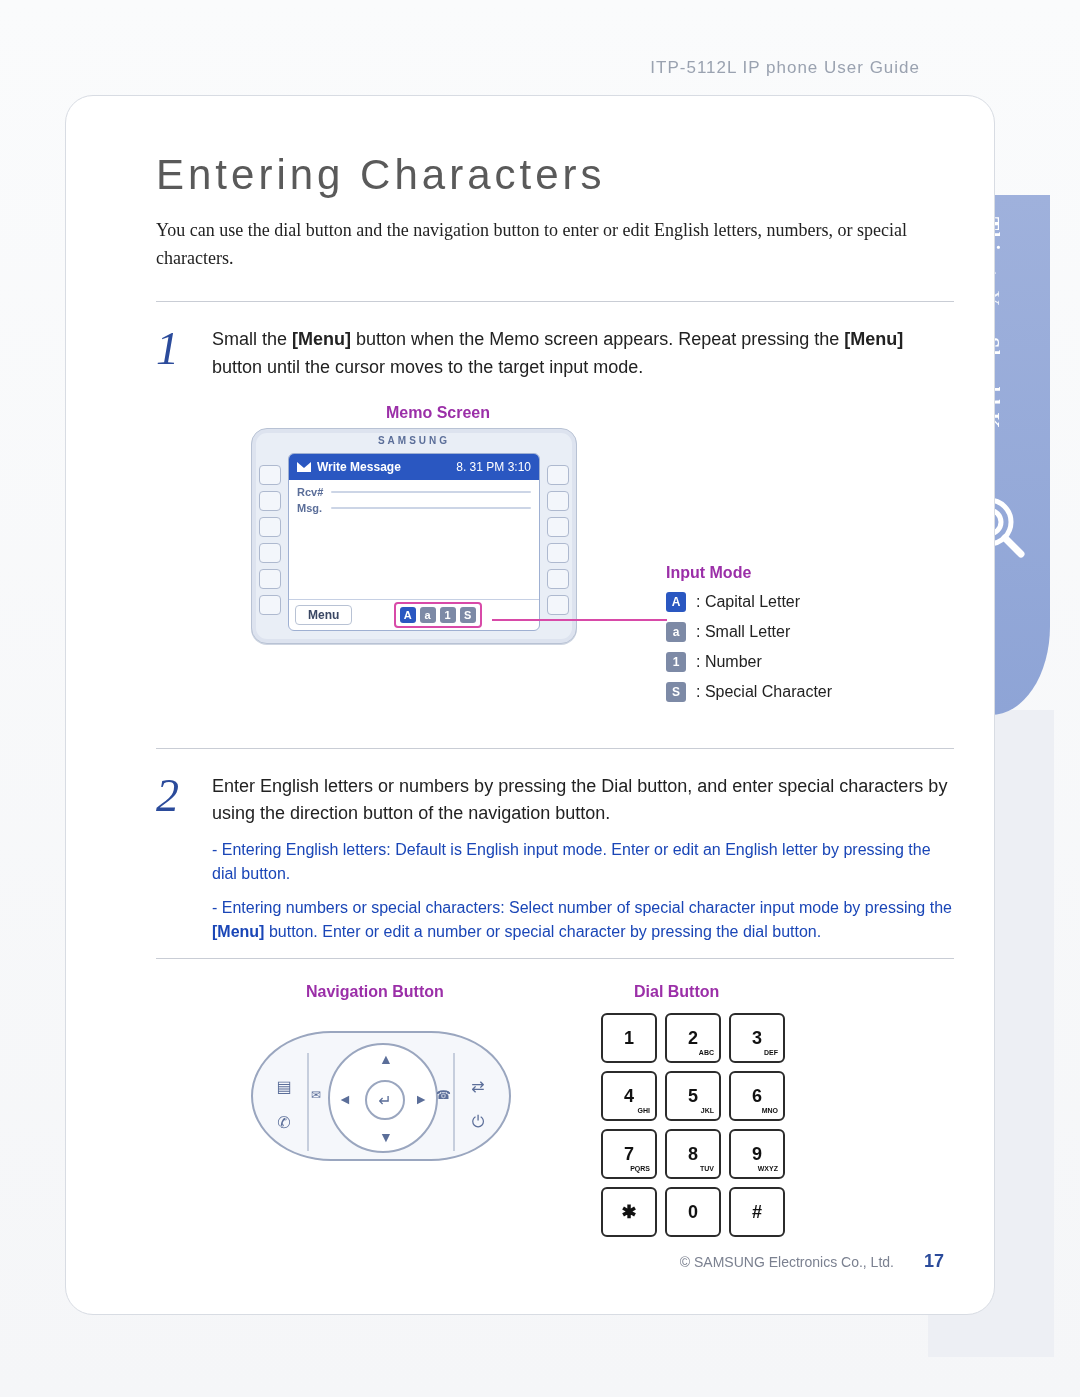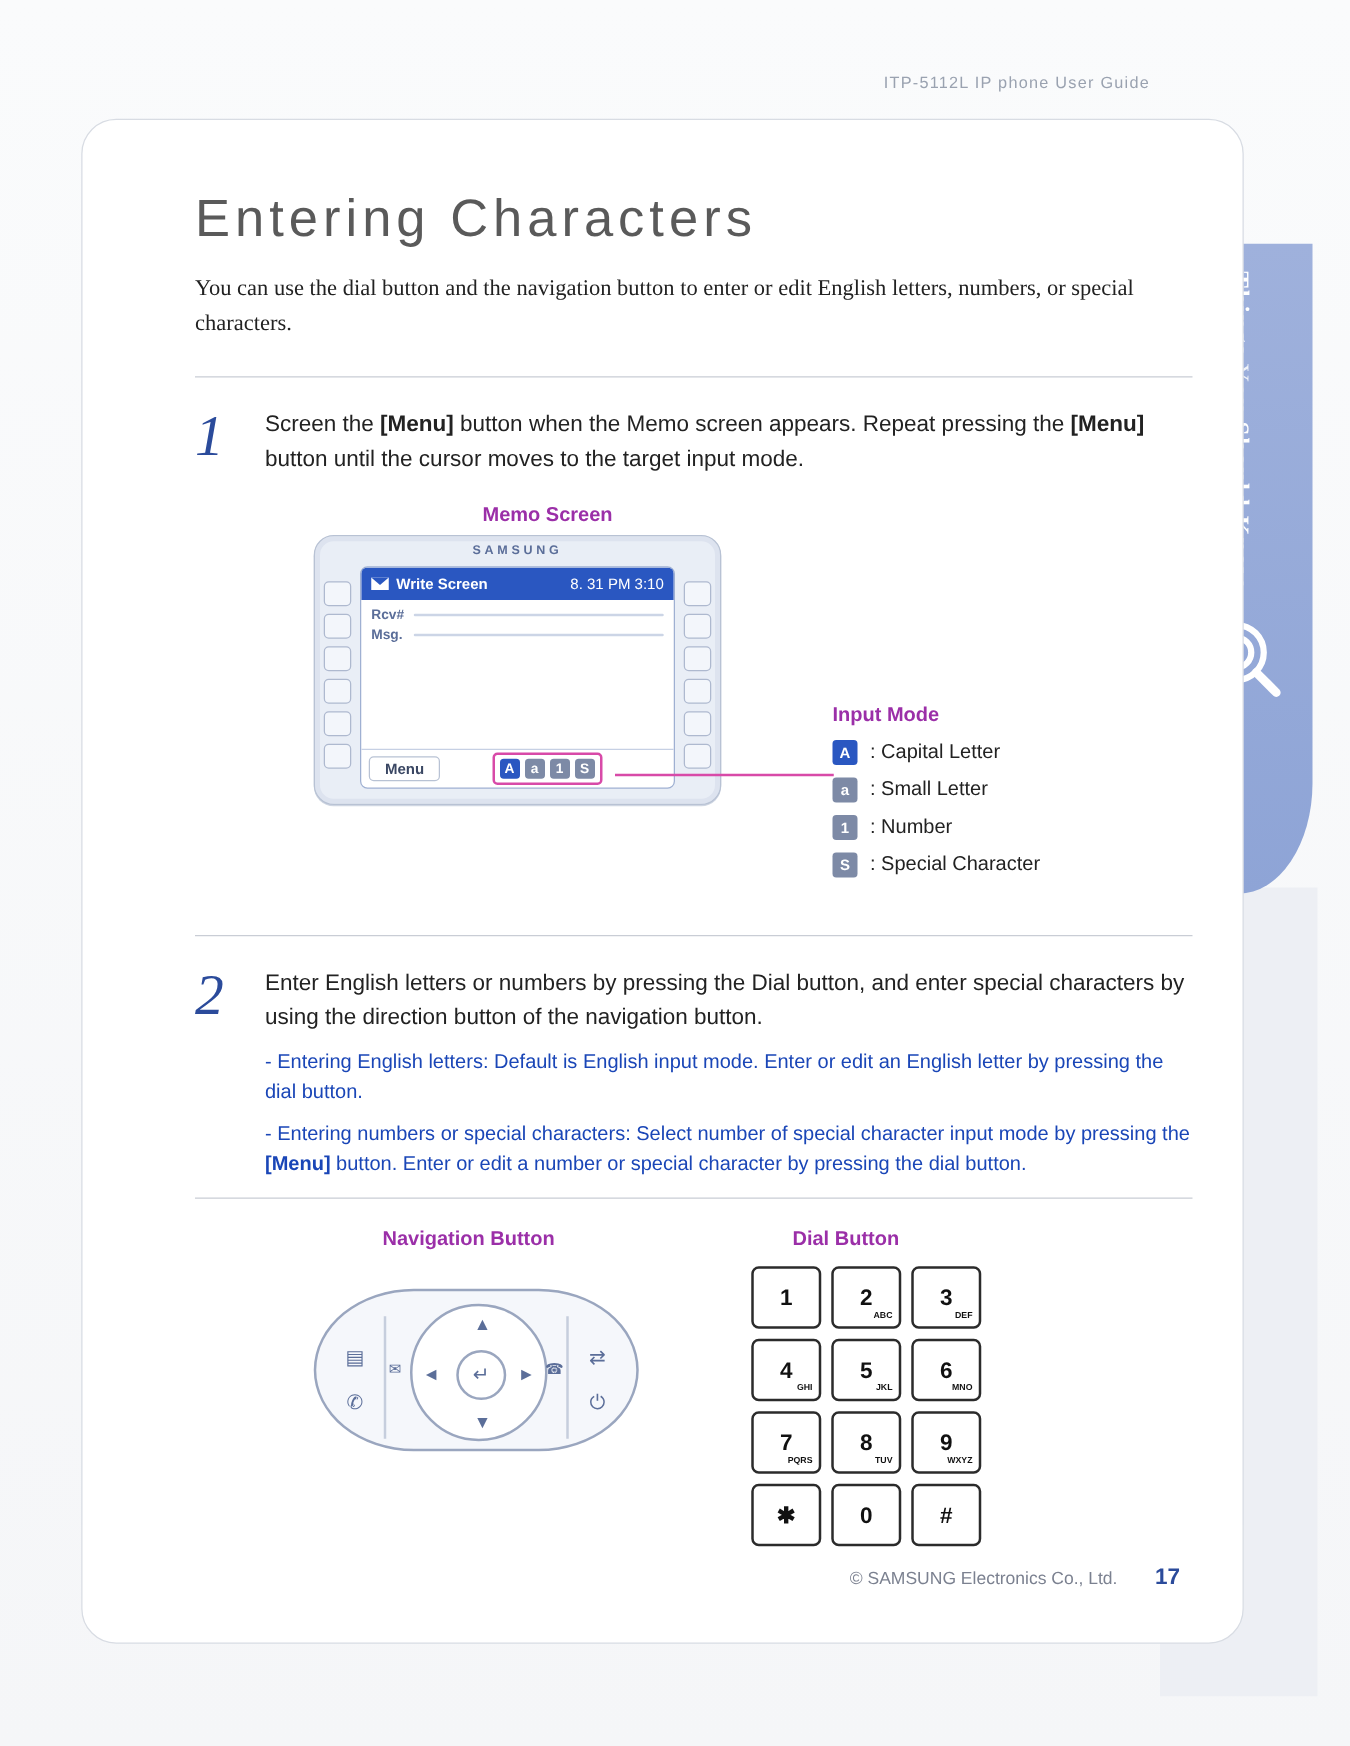--- a/index.html
+++ b/index.html
@@ -16,21 +16,21 @@
     height: 1397px;
     position: relative;
     background: linear-gradient(180deg, #fafbfc 0%, #f5f6f8 100%);
   }
   .header-band {
     position: absolute;
     top: 58px; left: 0; right: 0;
     text-align: right;
     padding-right: 160px;
     color: #9aa2b0;
-    font-size: 13px;
+    font-size: 17px;
     letter-spacing: 1px;
   }
   .panel {
     position: absolute;
     top: 95px; left: 65px;
     width: 930px; height: 1220px;
     background: #fff;
     border: 1px solid #d8dce3;
     border-radius: 28px;
     padding: 55px 40px 30px 90px;
@@ -270,21 +270,21 @@
 
   <div class="panel">
     <h1 class="title">Entering Characters</h1>
     <p class="intro">You can use the dial button and the navigation button to enter or edit English letters, numbers, or special characters.</p>
 
     <hr class="rule">
 
     <div class="step">
       <div class="step-num">1</div>
       <div class="step-body">
-        <span>Screen the </span>
+        <span>Small the </span>
         <b>[Menu]</b>
         <span> button when the Memo screen appears. Repeat pressing the </span>
         <b>[Menu]</b>
         <span> button until the cursor moves to the target input mode.</span>
       </div>
     </div>
 
     <div class="memo-area">
       <div class="memo-title">Memo Screen</div>
 
@@ -303,21 +303,21 @@
             <div class="sbtn"></div>
             <div class="sbtn"></div>
             <div class="sbtn"></div>
             <div class="sbtn"></div>
             <div class="sbtn"></div>
         </div>
         <div class="screen">
           <div class="screen-header">
             <span class="left">
               <span class="env-icon"></span>
-              <span>Write Screen</span>
+              <span>Write Message</span>
             </span>
             <span style="font-weight:400;font-size:12px;">8. 31  PM 3:10</span>
           </div>
           <div class="screen-body">
             <div class="row">
                 <span class="lbl">Rcv#</span>
                 <span class="line"></span>
               </div>
             <div class="row">
                 <span class="lbl">Msg.</span>

